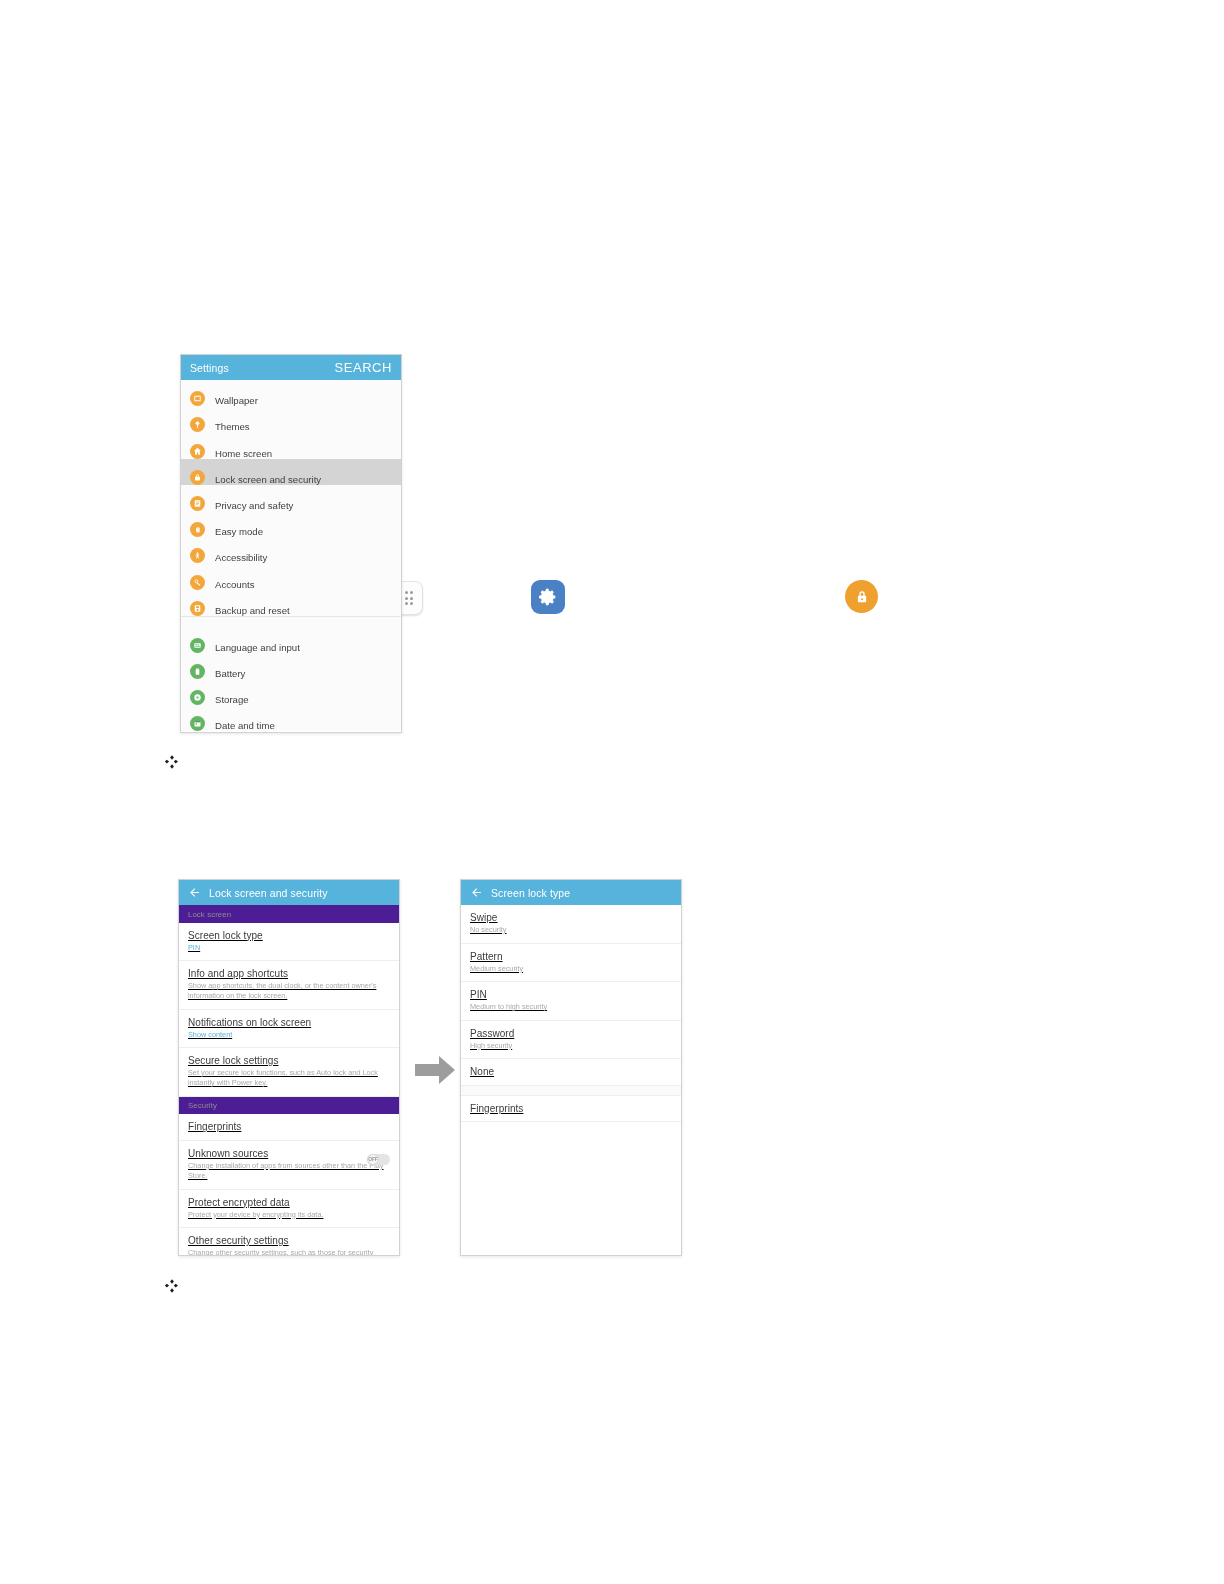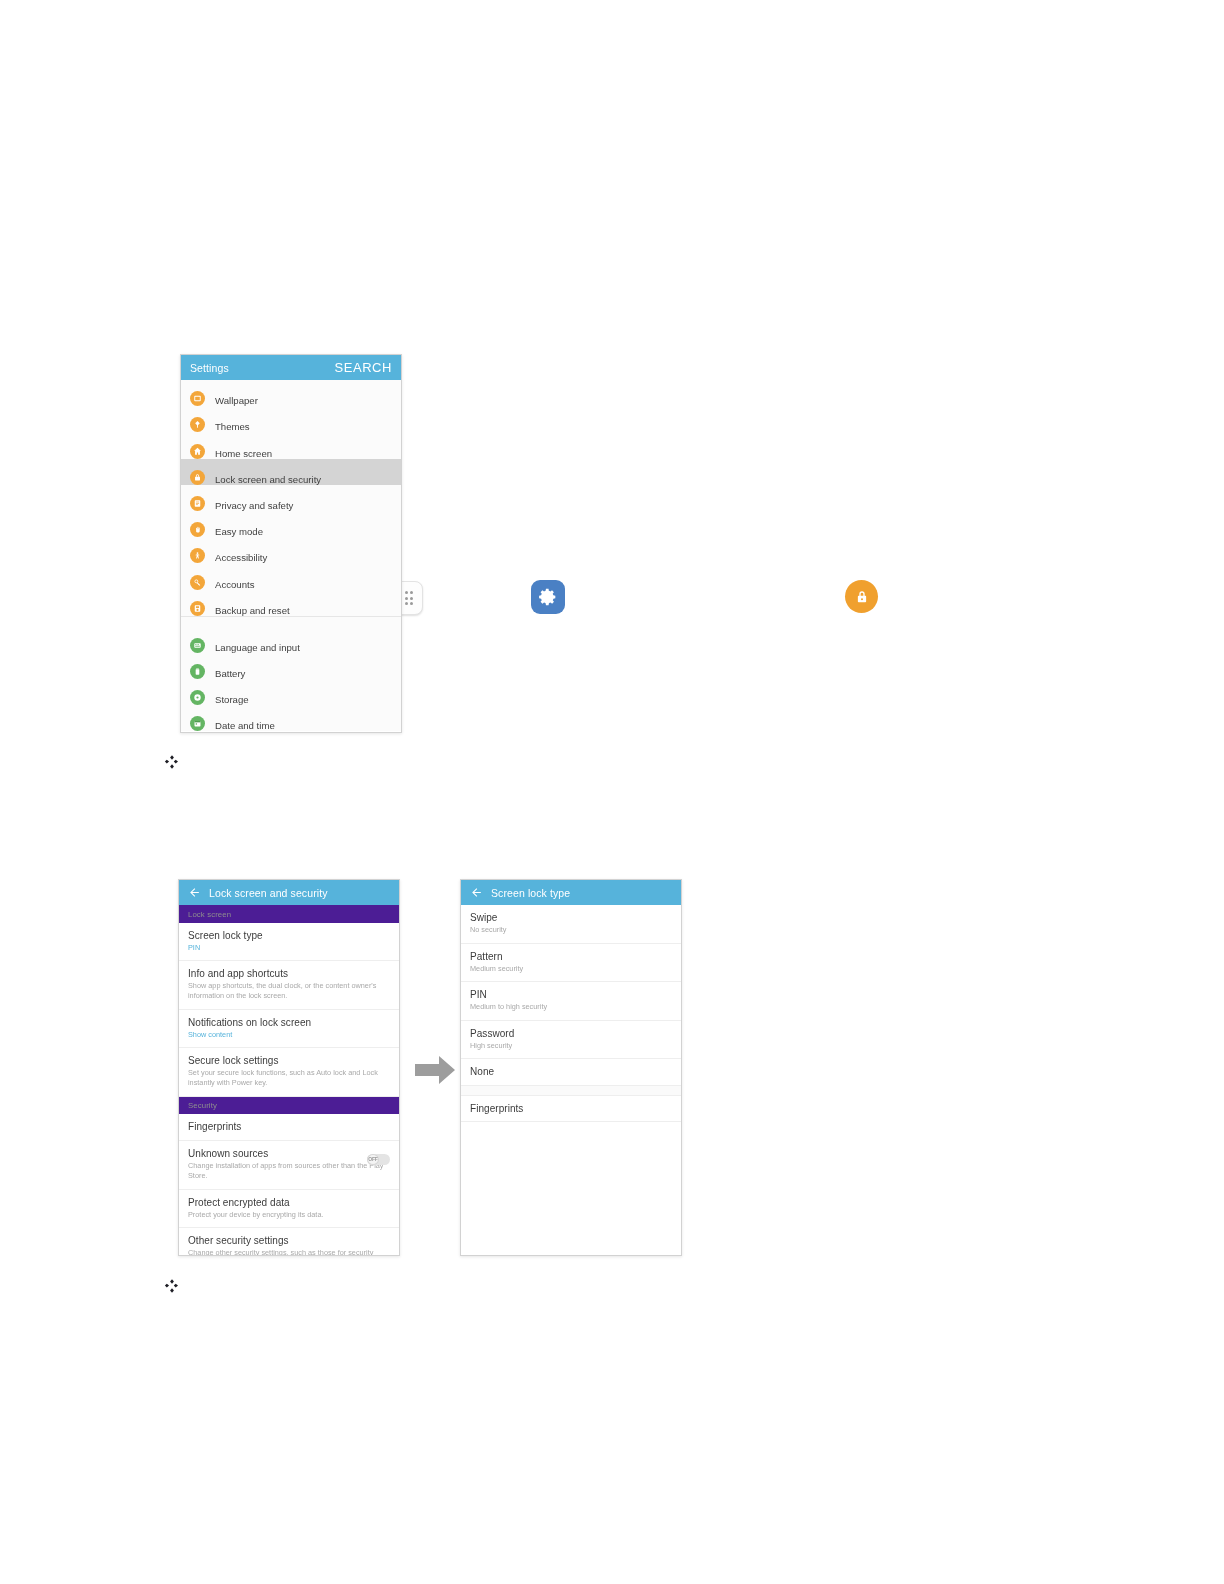--- a/index.html
+++ b/index.html
@@ -93,20 +93,21 @@
     color: #8e8e8e;
     font-size: 7.8px;
     padding: 4.5px 9px 4px 9px;
     letter-spacing: .1px;
   }
   .d-row {
     padding: 7px 9px 7.5px 9px;
     border-bottom: 1px solid #eeeeee;
     position: relative;
     background: #ffffff;
+    text-decoration: underline;
   }
   .d-row:last-child { border-bottom: none; }
   .d-title { font-size: 10px; color: #3b3b3b; letter-spacing: .05px; }
   .d-sub { font-size: 7.3px; color: #a9a9a9; line-height: 1.38; margin-top: 2px; }
   .d-sub.blue { color: #56b3db; }
   .d-toggle {
     position: absolute; right: 9px; top: 13px;
     width: 23px; height: 11px;
     background: #e4e4e4;
     border-radius: 6px;

